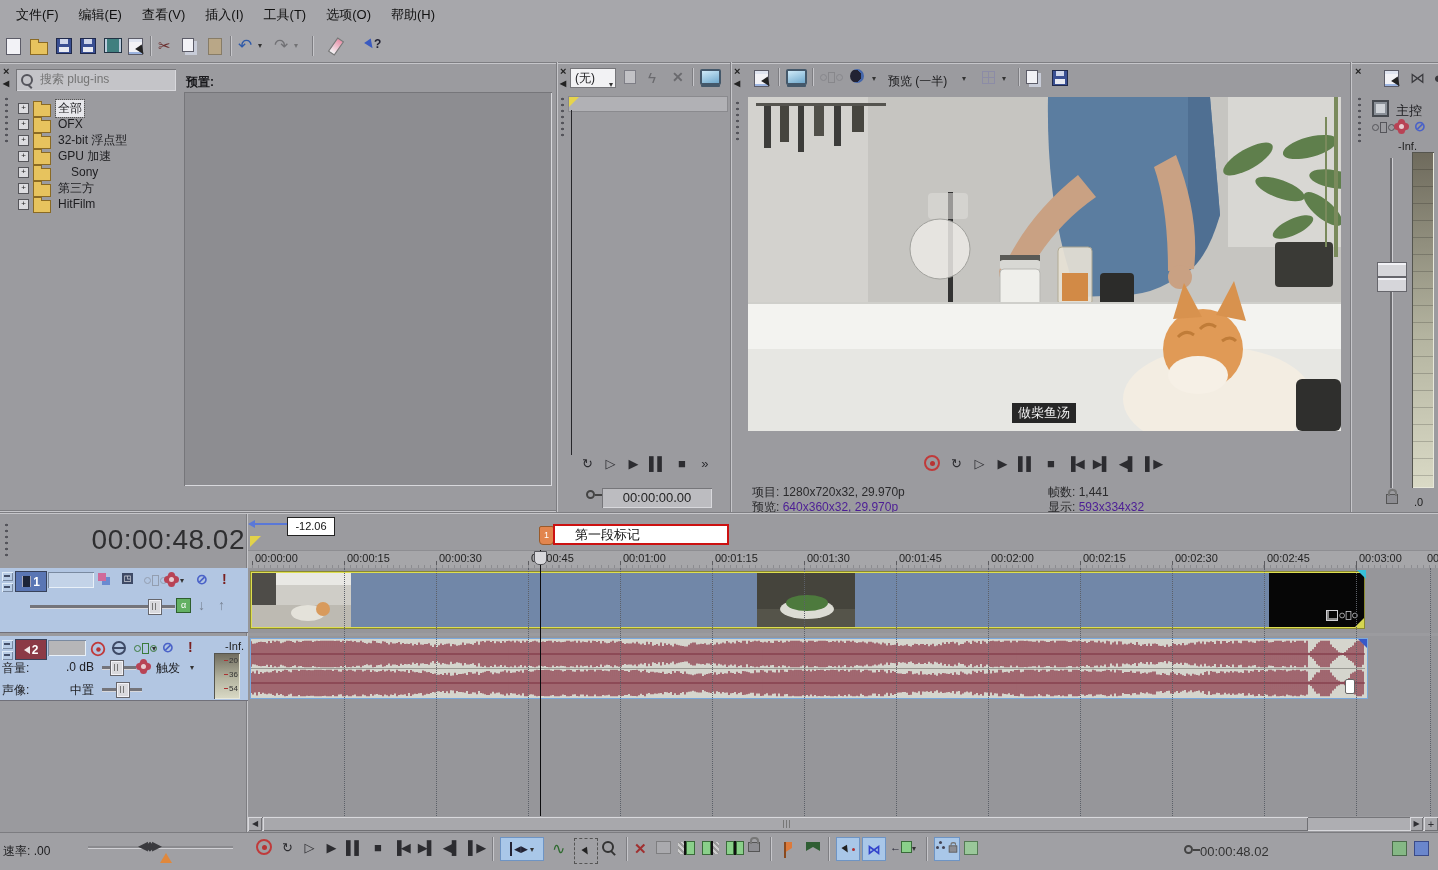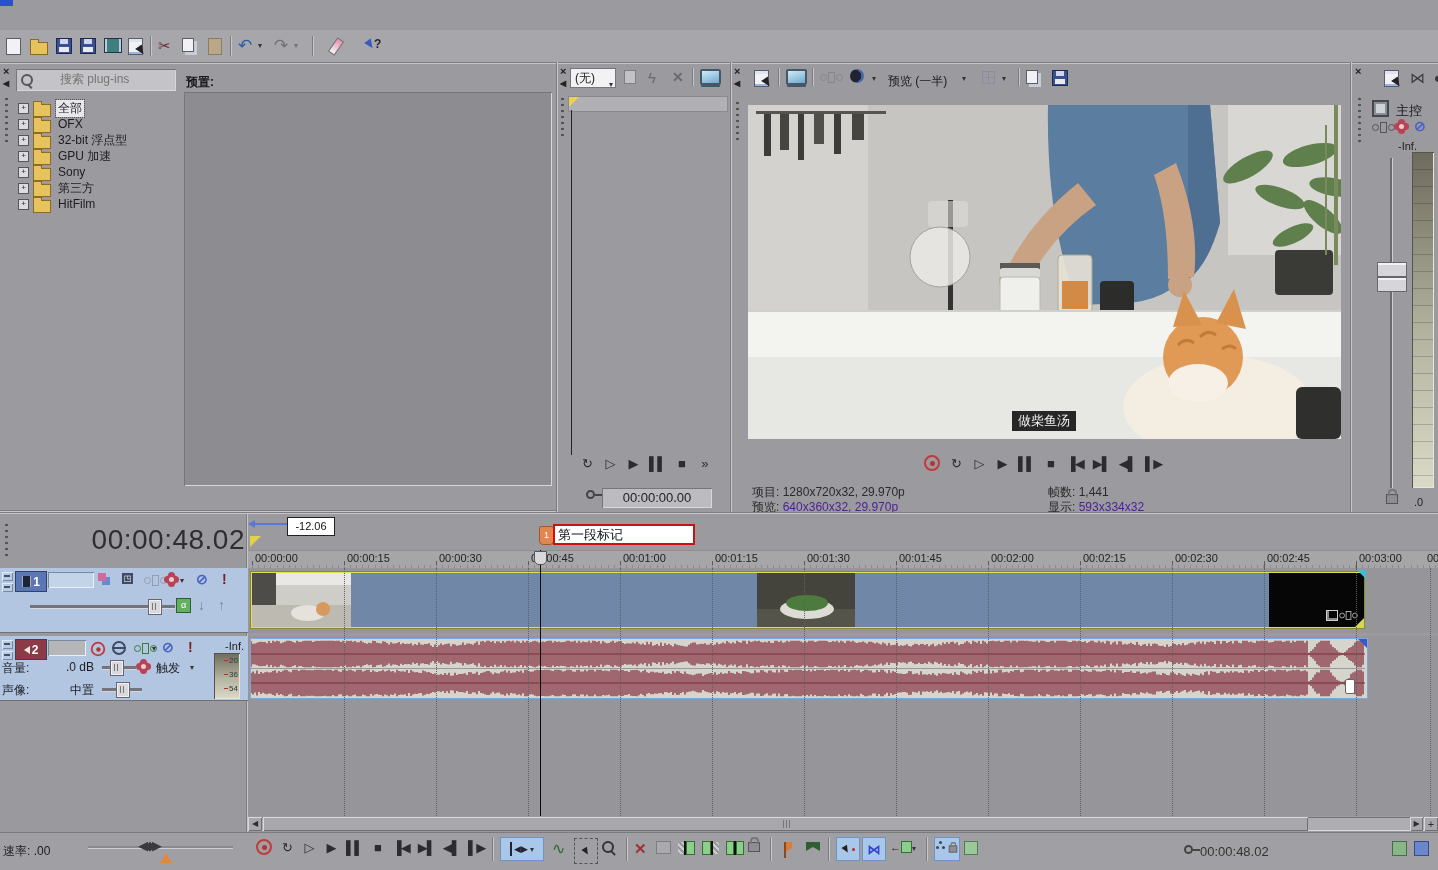--- a/index.html
+++ b/index.html
@@ -74,20 +74,29 @@
   .meterv{background:linear-gradient(180deg,#6e6a5c,#b4b4a0 55%,#dadac6);box-shadow:inset 1px 1px 0 #55554e,inset -1px -1px 0 #e8e8da;background-blend-mode:normal;}
   .mtick{position:absolute;font-size:8px;color:#333;}
   .mtick::before{content:"";position:absolute;left:-5px;top:4px;width:4px;height:1px;background:#a33;}
 </style>
 </head>
 <body>
 
 <div id="app">
 
   <div style="position:absolute;left:0;top:0;width:13px;height:6px;background:#2a4fd0"></div>
+  <div id="menubar">
+      <span class="menu-item">文件(F)</span>
+      <span class="menu-item">编辑(E)</span>
+      <span class="menu-item">查看(V)</span>
+      <span class="menu-item">插入(I)</span>
+      <span class="menu-item">工具(T)</span>
+      <span class="menu-item">选项(O)</span>
+      <span class="menu-item">帮助(H)</span>
+    </div>
 
   <div id="toolbar">
     <span class="ic" style="left:6px;top:8px">
         <span class="pg"></span>
       </span>
     <span class="ic" style="left:30px;top:8px">
         <span class="folder"></span>
       </span>
     <span class="ic" style="left:56px;top:8px">
         <span class="disk"></span>
@@ -127,21 +136,21 @@
 
   <div class="hsep" style="left:0;top:62px;width:1438px"></div>
 
   <span class="xbtn" style="left:3px;top:66px">×</span>
   <span class="xbtn" style="left:3px;top:80px;font-size:8px">◀</span>
   <div class="grips" style="left:4px;top:96px;height:48px"></div>
 
   <div class="t inset" style="left:16px;top:69px;width:160px;height:22px;background:#c4c4c8">
     <span style="position:absolute;left:5px;top:5px;width:8px;height:8px;border:2px solid #55555c;border-radius:50%"></span>
     <span style="position:absolute;left:13px;top:15px;width:2px;height:5px;background:#55555c;transform:rotate(-45deg)"></span>
-    <input style="position: absolute; left: 22px; top: 2px; width: 130px; border: none; background: transparent; font-size: 12px; color: #14532d; outline: none; font-family: inherit; margin-left: 20px;" placeholder="搜索 plug-ins">
+    <input style="position: absolute; left: 22px; top: 2px; width: 130px; border: none; background: transparent; font-size: 12px; color: #14532d; outline: none; font-family: inherit;" placeholder="搜索 plug-ins">
   </div>
   <div id="plugin-tree" class="t" style="left:0;top:96px;width:178px;height:392px">
       <div class="tree-row" style="top: 4px;">
         <span class="expander">+</span>
         <span class="folder"></span>
         <span class="tlabel sel" style="margin-left: 5px;">全部</span>
       </div>
       <div class="tree-row" style="top: 20px;">
         <span class="expander">+</span>
         <span class="folder"></span>
@@ -153,21 +162,21 @@
         <span class="tlabel" style="margin-left: 5px;">32-bit 浮点型</span>
       </div>
       <div class="tree-row" style="top: 52px;">
         <span class="expander">+</span>
         <span class="folder"></span>
         <span class="tlabel" style="margin-left: 5px;">GPU 加速</span>
       </div>
       <div class="tree-row" style="top: 68px;">
         <span class="expander">+</span>
         <span class="folder"></span>
-        <span class="tlabel" style="margin-left: 5px;">Sony</span>
+        <span class="tlabel" style="margin-left: 18px;">Sony</span>
       </div>
       <div class="tree-row" style="top: 84px;">
         <span class="expander">+</span>
         <span class="folder"></span>
         <span class="tlabel" style="margin-left: 5px;">第三方</span>
       </div>
       <div class="tree-row" style="top: 100px;">
         <span class="expander">+</span>
         <span class="folder"></span>
         <span class="tlabel" style="margin-left: 5px;">HitFilm</span>
@@ -244,21 +253,21 @@
     </span>
   <span class="ic chev" style="left:1002px;top:75px">▾</span>
   <div class="vsep" style="left:1018px;top:68px;height:18px"></div>
   <span class="ic" style="left:1026px;top:70px">
       <span class="pg" style="width:10px;height:12px;box-shadow:3px 3px 0 #c8ccd8"></span>
     </span>
   <span class="ic" style="left:1052px;top:70px">
       <span class="disk"></span>
     </span>
 
-  <div class="t" style="left:748px;top:105px;width:593px;height:334px;background:#3a3a3a">
+  <div class="t" style="left:748px;top:97px;width:593px;height:334px;background:#3a3a3a">
     <svg width="593" height="334" viewBox="0 0 593 334">
       <rect width="593" height="334" fill="#c6c5c1"></rect>
       <rect x="0" y="0" width="120" height="220" fill="#d3d2ce"></rect>
       <rect x="480" y="0" width="113" height="150" fill="#d8d7d3"></rect>
       <rect x="8" y="6" width="130" height="3" fill="#55544f"></rect>
       <rect x="16" y="9" width="7" height="42" fill="#3c3c3a"></rect>
         <rect x="32" y="9" width="9" height="36" fill="#46453f"></rect>
         <rect x="50" y="9" width="6" height="46" fill="#3c3c3a"></rect>
         <rect x="66" y="9" width="10" height="30" fill="#504f49"></rect>
         <rect x="86" y="9" width="7" height="40" fill="#3c3c3a"></rect>
@@ -361,21 +370,21 @@
   <div class="t" style="left:0;top:514px;width:248px;height:318px;background:#9a9a9e"></div>
   <div class="grips" style="left:4px;top:522px;height:36px"></div>
   <div class="t" style="left:40px;top:524px;width:205px;font-size:28px;letter-spacing:.5px;color:#2e2e30;text-align:right">00:00:48.02</div>
   <div class="vsep" style="left:246px;top:514px;height:318px"></div>
 
   <div class="t" style="left:252px;top:523px;width:35px;height:2px;background:#5a78d8"></div>
   <span style="position:absolute;left:248px;top:520px;width:0;height:0;border-top:4px solid transparent;border-bottom:4px solid transparent;border-right:7px solid #5a78d8"></span>
   <div class="t" style="left:287px;top:517px;width:46px;height:17px;background:#fff;border:1px solid #222;font-size:11px;text-align:center;line-height:16px;color:#111;z-index:30">-12.06</div>
   <span style="position:absolute;left:250px;top:536px;width:0;height:0;border-top:11px solid #e2d24a;border-right:11px solid transparent"></span>
   <div class="t" style="left:539px;top:526px;width:13px;height:17px;background:#e2854e;border:1px solid #9a5a2a;border-radius:2px 2px 4px 4px;color:#fff;font-size:9px;text-align:center;line-height:16px;z-index:25">1</div>
-  <input style="position: absolute; left: 553px; top: 524px; width: 132px; height: 17px; border: 2px solid rgb(204, 17, 17); background: rgb(255, 255, 255); font-size: 13px; padding: 0px 3px; font-family: inherit; color: rgb(17, 17, 17); z-index: 25;" value="第一段标记">
+  <input style="position: absolute; left: 553px; top: 524px; width: 132px; height: 17px; border: 2px solid rgb(204, 17, 17); background: rgb(255, 255, 255); font-size: 13px; padding: 0px 20px; font-family: inherit; color: rgb(17, 17, 17); z-index: 25;" value="第一段标记">
 
   <div id="ruler">
       <span class="rlabel" style="left: 7px;">00:00:00</span>
       <span class="rtick" style="left: 4px;"></span>
       <span class="rlabel" style="left: 99px;">00:00:15</span>
       <span class="rtick" style="left: 96px;"></span>
       <span class="rlabel" style="left: 191px;">00:00:30</span>
       <span class="rtick" style="left: 188px;"></span>
       <span class="rlabel" style="left: 283px;">00:00:45</span>
       <span class="rtick" style="left: 280px;"></span>

